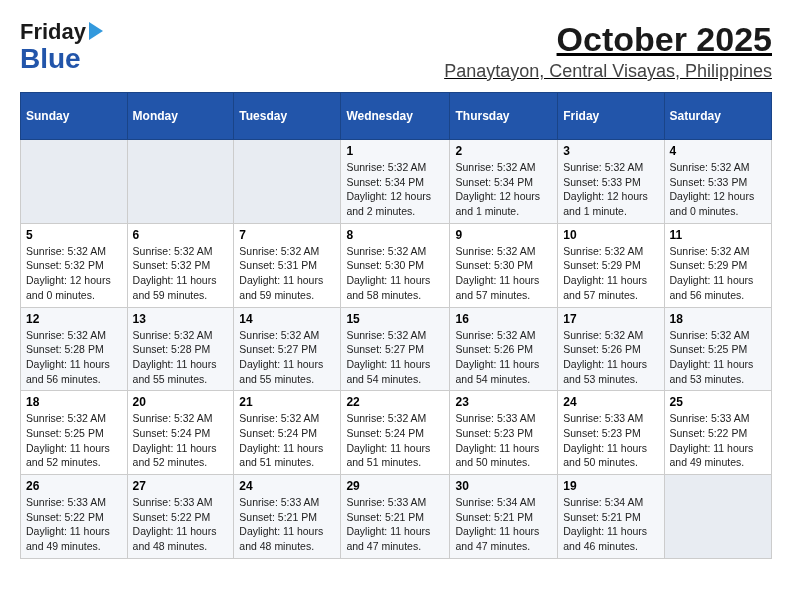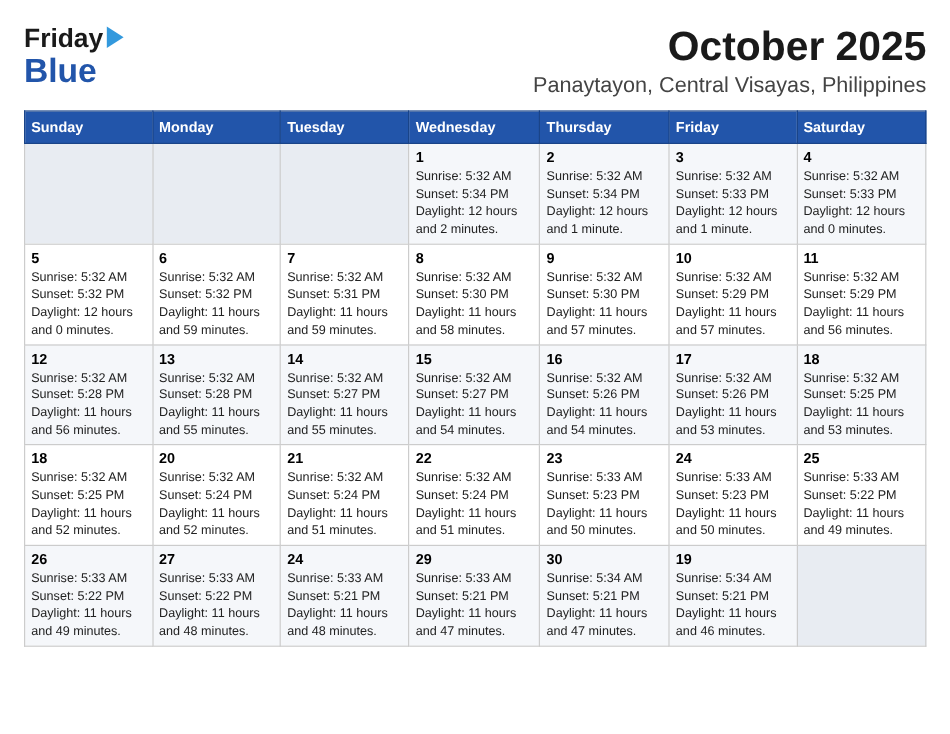--- a/index.html
+++ b/index.html
@@ -22,41 +22,42 @@
       align-items: flex-start;
     }
     .logo-text {
       font-size: 22px;
       font-weight: bold;
       color: #1a1a1a;
       line-height: 1.1;
     }
     .title-area {
       text-align: right;
+      text-decoration: underline;
     }
     .month-title {
       font-size: 34px;
       font-weight: bold;
       color: #1a1a1a;
     }
     .location-title {
       font-size: 18px;
       color: #444;
       margin-top: 2px;
     }
     table {
       width: 100%;
       border-collapse: collapse;
       font-size: 11px;
     }
     thead tr th {
       background-color: #2255aa;
       color: #fff;
       text-align: left;
-      padding: 6px 5px;
+      padding: 16px 5px;
       font-size: 12px;
       font-weight: bold;
       border: 1px solid #1a4488;
     }
     tbody tr td {
       border: 1px solid #ccc;
       vertical-align: top;
       padding: 4px 5px;
       width: 113px;
       min-height: 80px;

